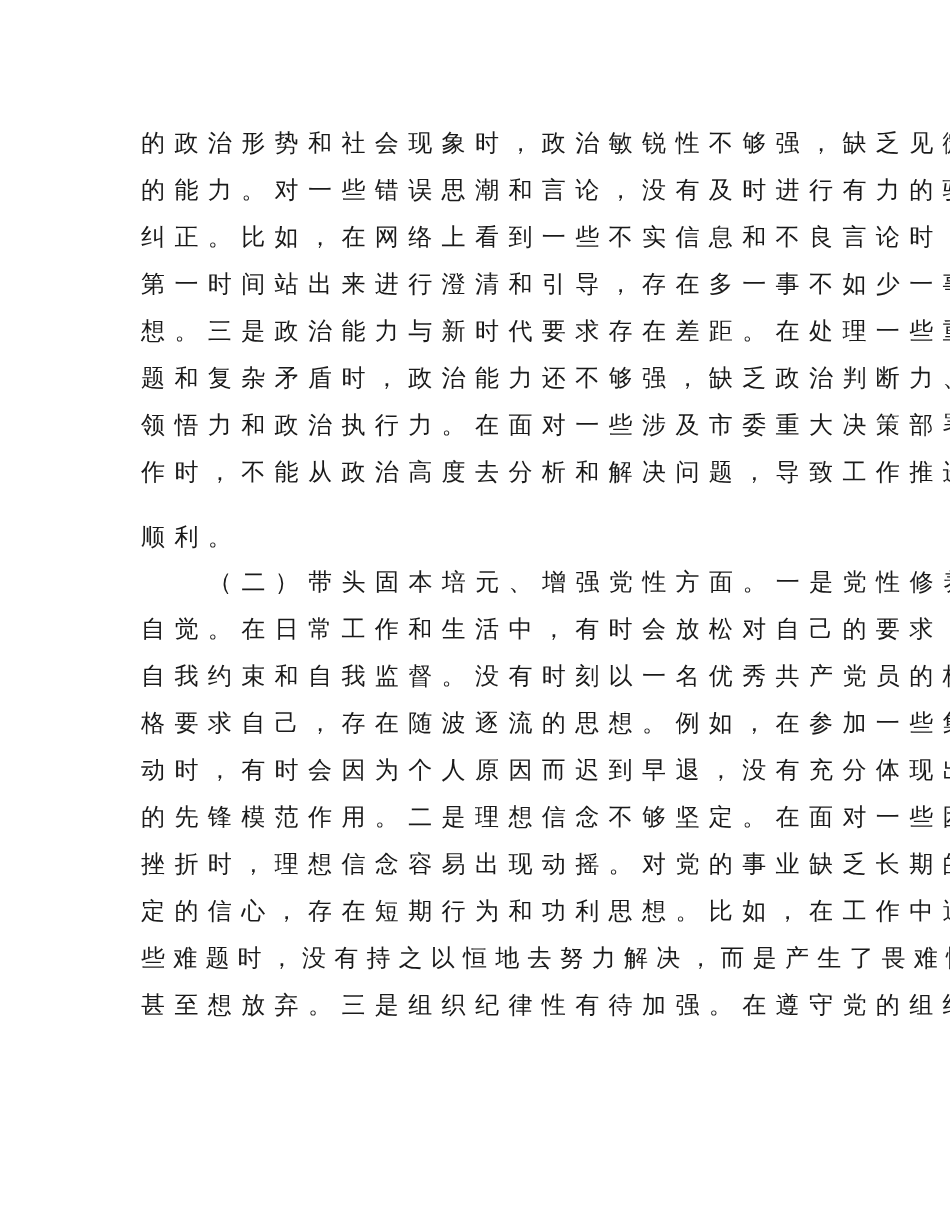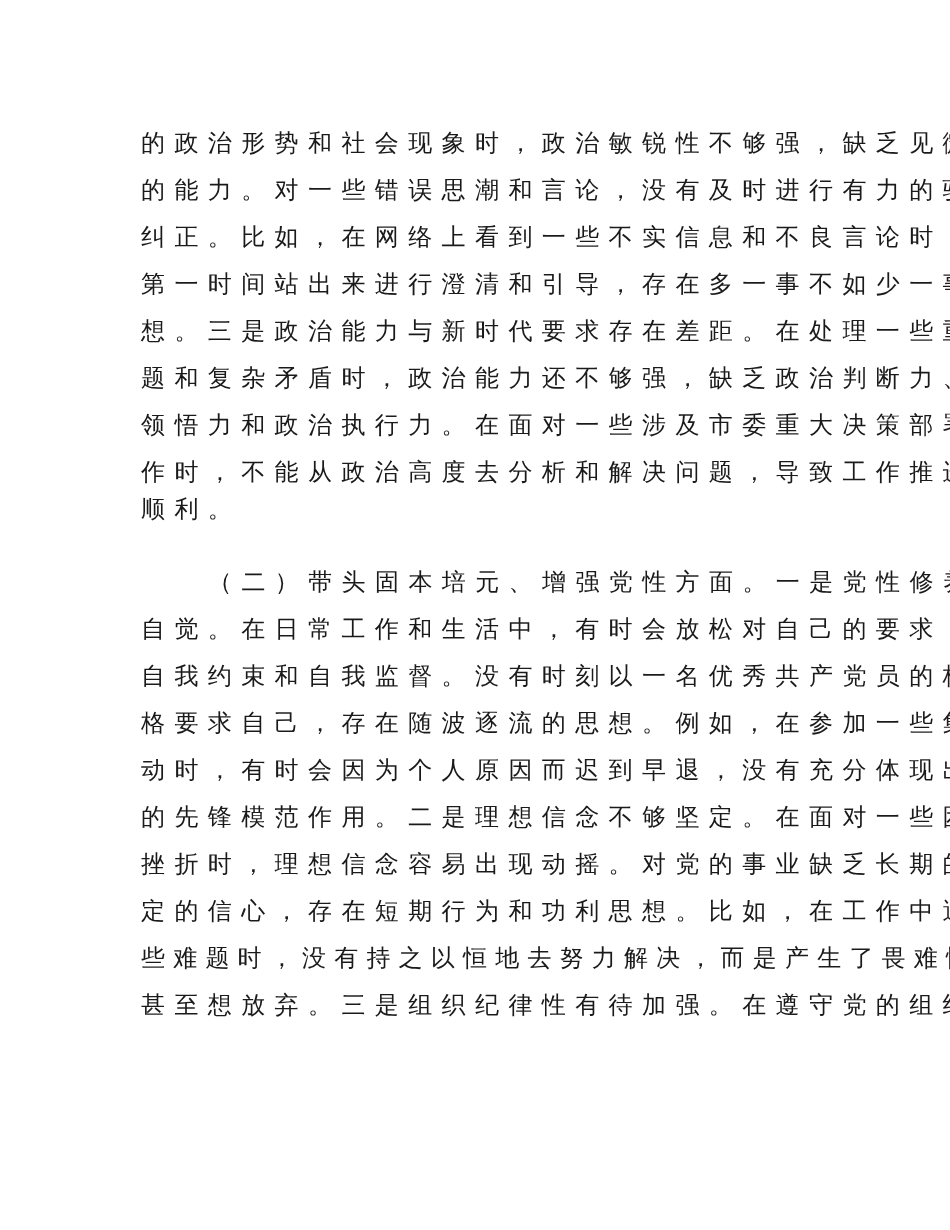--- a/index.html
+++ b/index.html
@@ -40,21 +40,21 @@
 <div class="page">
 
   <div class="line" style="top:126px">的政治形势和社会现象时，政治敏锐性不够强，缺乏见微知著</div>
   <div class="line" style="top:173px">的能力。对一些错误思潮和言论，没有及时进行有力的驳斥和</div>
   <div class="line" style="top:220px">纠正。比如，在网络上看到一些不实信息和不良言论时，没有</div>
   <div class="line" style="top:267px">第一时间站出来进行澄清和引导，存在多一事不如少一事的思</div>
   <div class="line" style="top:314px">想。三是政治能力与新时代要求存在差距。在处理一些重大问</div>
   <div class="line" style="top:361px">题和复杂矛盾时，政治能力还不够强，缺乏政治判断力、政治</div>
   <div class="line" style="top:408px">领悟力和政治执行力。在面对一些涉及市委重大决策部署的工</div>
   <div class="line" style="top:455px">作时，不能从政治高度去分析和解决问题，导致工作推进不够</div>
-  <div class="line" style="top:492px">顺利。</div>
+  <div class="line" style="top:520px">顺利。</div>
 
   <div class="line indent" style="top:565px">（二）带头固本培元、增强党性方面。一是党性修养不够</div>
   <div class="line" style="top:612px">自觉。在日常工作和生活中，有时会放松对自己的要求，缺乏</div>
   <div class="line" style="top:659px">自我约束和自我监督。没有时刻以一名优秀共产党员的标准严</div>
   <div class="line" style="top:706px">格要求自己，存在随波逐流的思想。例如，在参加一些集体活</div>
   <div class="line" style="top:753px">动时，有时会因为个人原因而迟到早退，没有充分体现出党员</div>
   <div class="line" style="top:800px">的先锋模范作用。二是理想信念不够坚定。在面对一些困难和</div>
   <div class="line" style="top:847px">挫折时，理想信念容易出现动摇。对党的事业缺乏长期的、坚</div>
   <div class="line" style="top:894px">定的信心，存在短期行为和功利思想。比如，在工作中遇到一</div>
   <div class="line wide" style="top:941px">些难题时，没有持之以恒地去努力解决，而是产生了畏难情绪，</div>

